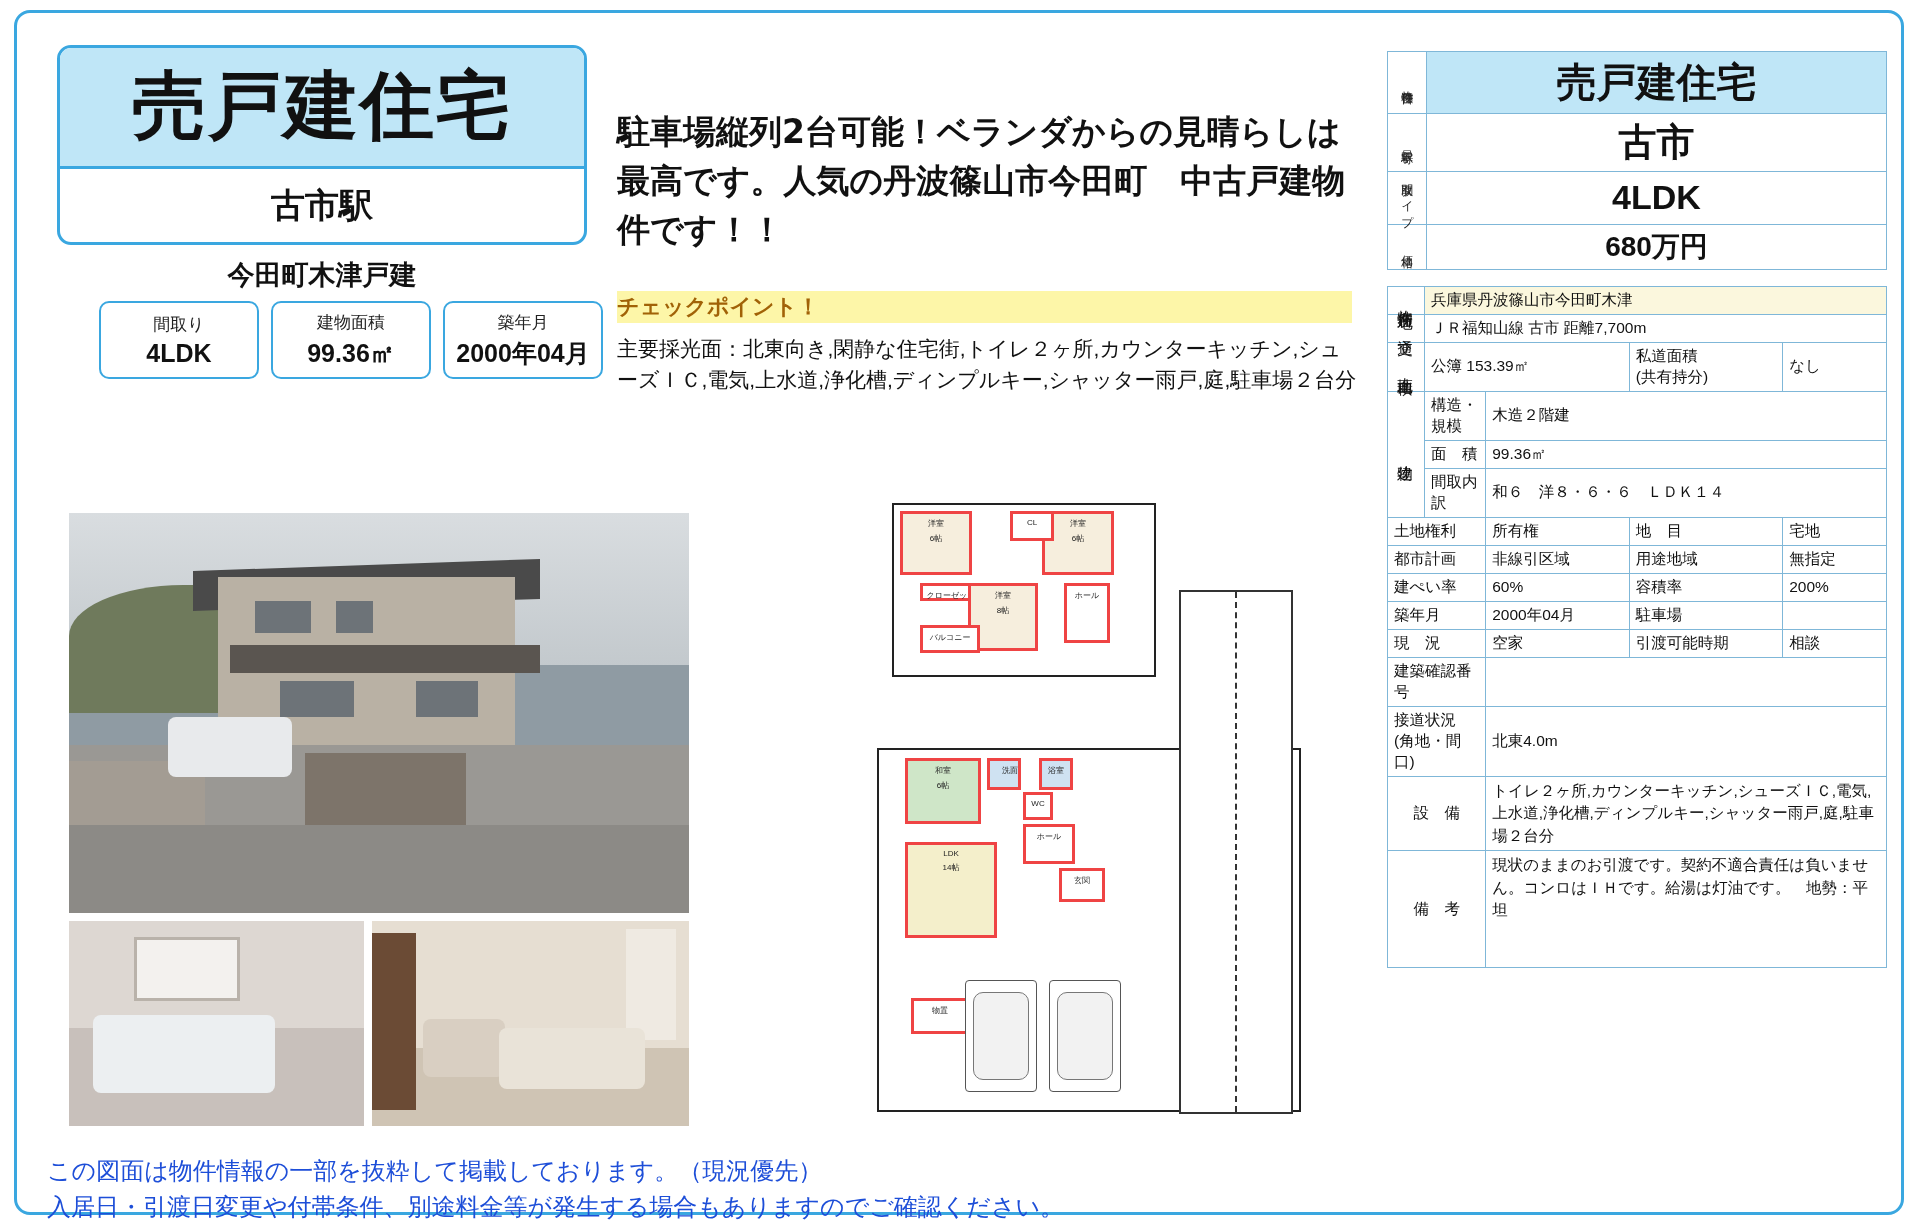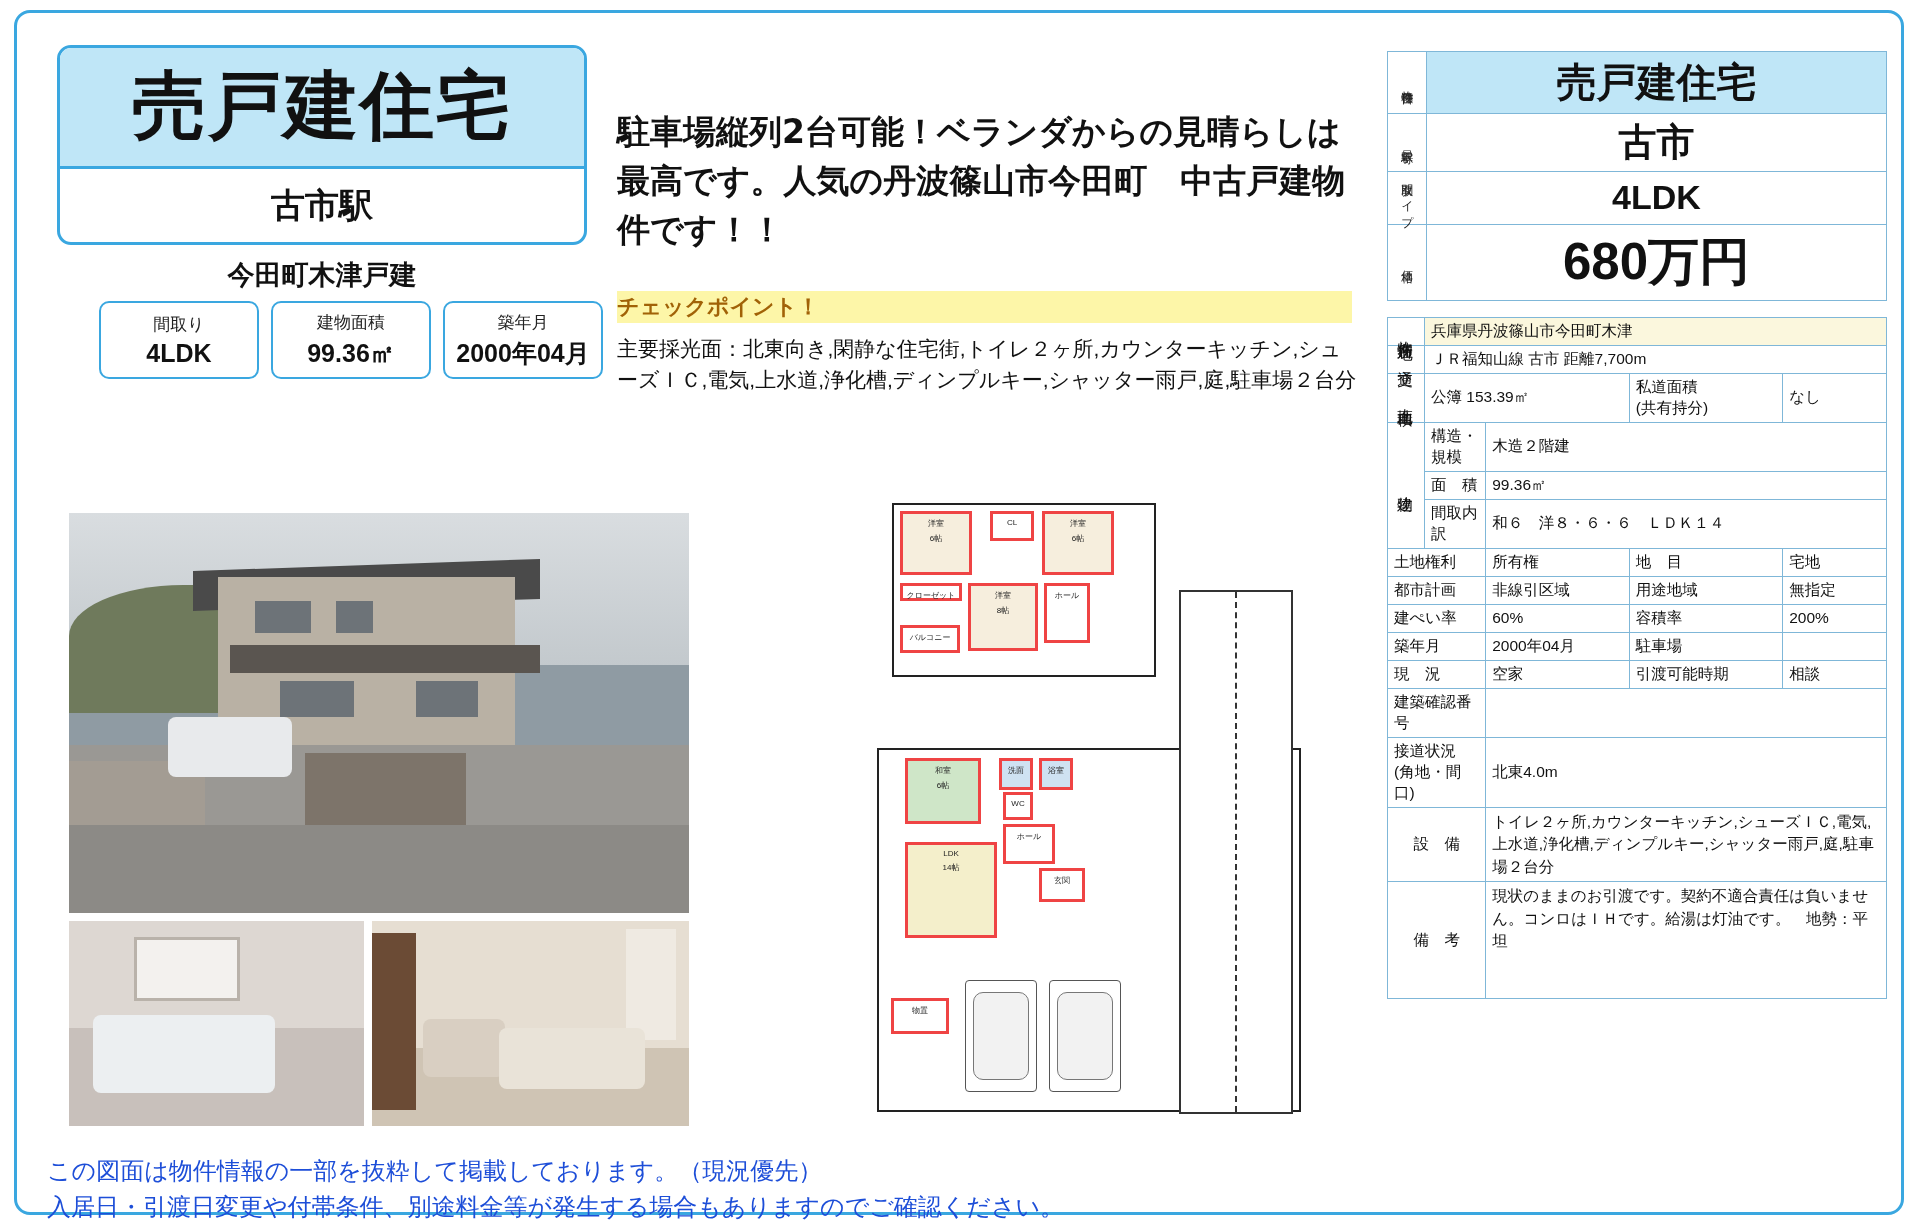--- a/index.html
+++ b/index.html
@@ -102,39 +102,39 @@
   
   .plan-area{position:absolute;left:860px;top:490px;width:480px;height:630px;}
   .plan-2f{position:absolute;left:15px;top:0;width:260px;height:170px;border:2px solid #222;background:#fff;}
   .plan-1f{position:absolute;left:0;top:245px;width:420px;height:360px;border:2px solid #222;background:#fff;}
   .rm{position:absolute;border:3px solid #ef4444;box-sizing:border-box;font-size:8px;text-align:center;color:#222;}
   .rm span{display:block;margin-top:4px;font-size:8px;}
   .beige{background:#f6eedd;}
   .green{background:#cfe6c8;}
   .blue{background:#cfe2f2;}
   .yellow{background:#f4efcb;}
-  .white{background:#fff;}
+  .white{background:#fff;margin-left:20px;}
   .compass{position:absolute;left:300px;top:115px;width:40px;height:40px;}
   .car-slot{position:absolute;border:1px solid #555;border-radius:4px;background:#fff;}
   .car-shape{position:absolute;border:1px solid #777;border-radius:10px;background:#f2f2f2;}
 
   
   .rp{position:absolute;left:1370px;top:38px;width:500px;}
   table.t{border-collapse:collapse;width:100%;font-size:16px;color:#111;}
   table.t td{border:1px solid #7fb7d8;padding:3px 6px;vertical-align:middle;}
   .hdr-tbl td{border:1px solid #3aa7e0;}
   .vlabel{
     width:26px;text-align:center;font-size:12px;line-height:1.05;
     background:#fff;color:#222;
   }
   .vlabel div{writing-mode:vertical-rl;text-orientation:upright;margin:0 auto;letter-spacing:1px;}
   .big-title{background:#bfe6f7;text-align:center;font-size:40px;font-weight:bold;padding:8px 0;}
   .big-val{text-align:center;font-size:38px;font-weight:bold;padding:4px 0;}
   .big-val2{text-align:center;font-size:34px;font-weight:bold;padding:4px 0;}
-  .big-price{text-align:center;font-size:51px;font-weight:bold;padding:6px 0;}
+  .big-price{text-align:center;font-size:28px;font-weight:bold;padding:6px 0;}
   .t2 td{border:1px solid #7fb7d8;padding:5px 7px;font-size:15.5px;}
   .lab{width:24px;text-align:center;font-size:12px;}
   .lab div{writing-mode:vertical-rl;text-orientation:upright;letter-spacing:1px;}
   .addr-hl{background:#fbf7dd;margin-top:24px;}
   .small{font-size:13.5px;}
   .fine{font-size:14px;line-height:1.45;}
   .footer{
     position:absolute;left:30px;top:1140px;width:1300px;
     font-size:24px;line-height:1.5;color:#1d4ed8;
   }
@@ -246,21 +246,21 @@
         <span>和室</span>
         <span>6帖</span>
       </div>
       <div class="rm yellow" style="left:26px;top:92px;width:92px;height:96px;">
         <span>LDK</span>
         <span>14帖</span>
       </div>
       <div class="rm white" style="left:124px;top:74px;width:52px;height:40px;">
         <span>ホール</span>
       </div>
-      <div class="rm blue" style="left:120px;top:8px;width:34px;height:32px;">
+      <div class="rm blue" style="left:108px;top:8px;width:34px;height:32px;text-align:right;">
         <span>洗面</span>
       </div>
       <div class="rm blue" style="left:160px;top:8px;width:34px;height:32px;">
         <span>浴室</span>
       </div>
       <div class="rm white" style="left:124px;top:42px;width:30px;height:28px;">
         <span>WC</span>
       </div>
       <div class="rm white" style="left:160px;top:118px;width:46px;height:34px;">
         <span>玄関</span>

